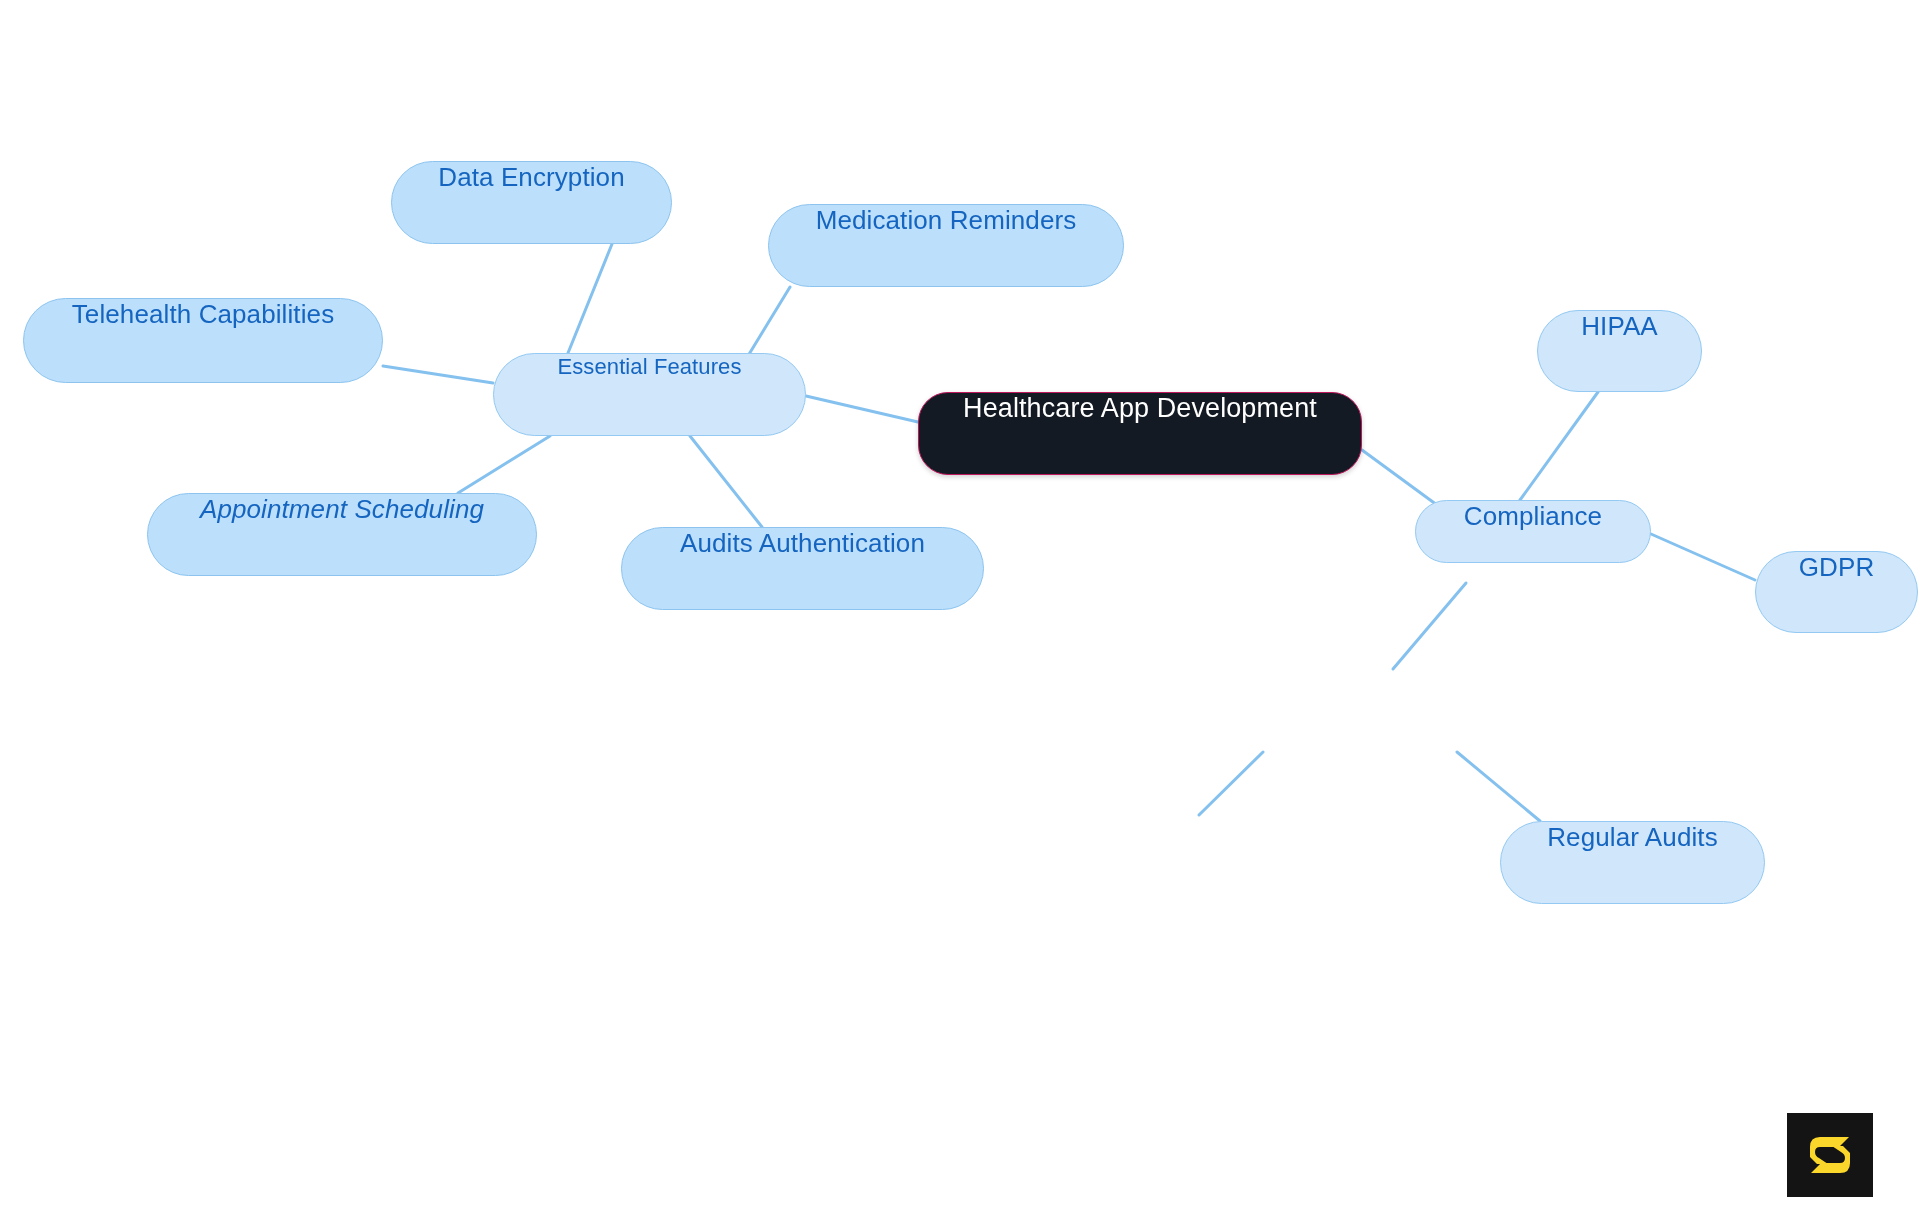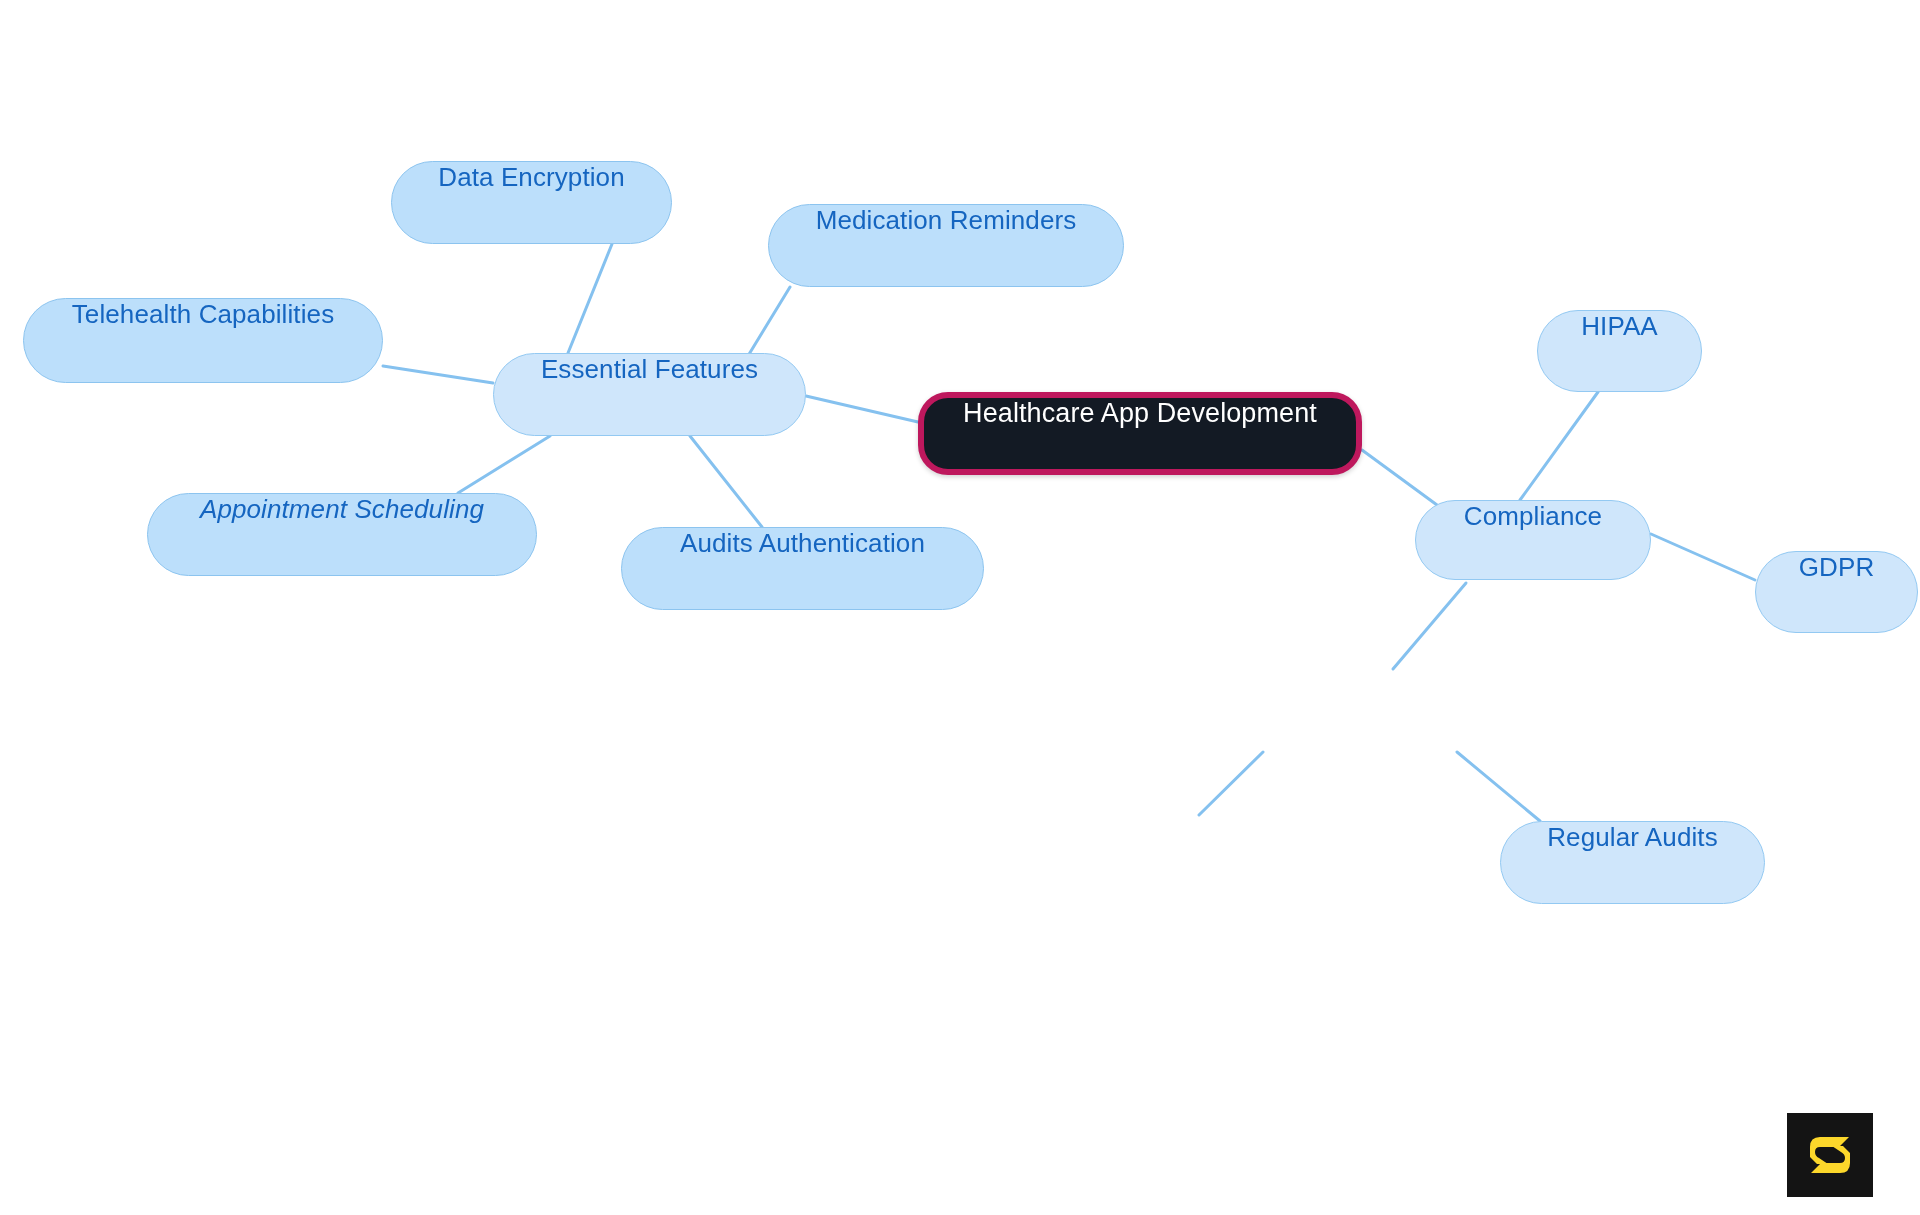--- a/index.html
+++ b/index.html
@@ -33,30 +33,30 @@
     display: flex;
     align-items: flex-start;
     justify-content: center;
     border-radius: 999px;
     white-space: nowrap;
     letter-spacing: 0.1px;
   }
   .node-root {
     background: #131a24;
     color: #ffffff;
-    border: 6px solid #be185d;
+    border: 1px solid #be185d;
     font-size: 27px;
     border-radius: 30px;
     box-shadow: 0 2px 5px rgba(0,0,0,0.18);
   }
   .node-branch {
     background: #cfe6fb;
     color: #1565c0;
     border: 1.6px solid #93c9f2;
-    font-size: 26px;
+    font-size: 22px;
   }
   .node-leaf {
     background: #bcdffb;
     color: #1565c0;
     border: 1.6px solid #8cc4ef;
     font-size: 26px;
   }
   .node-leaf-pale {
     background: #cfe6fb;
     color: #1565c0;
@@ -112,21 +112,21 @@
   </div>
 
   <div class="node node-leaf" style="left: 147px; top: 493px; width: 390px; height: 83px; font-style: italic;">
     <span>Appointment Scheduling</span>
   </div>
 
   <div class="node node-leaf" style="left: 621px; top: 527px; width: 363px; height: 83px;">
     <span>Audits Authentication</span>
   </div>
 
-  <div class="node node-leaf-pale" style="left: 1415px; top: 500px; width: 236px; height: 80px;">
+  <div class="node node-leaf-pale" style="left: 1415px; top: 500px; width: 236px; height: 63px;">
     <span>Compliance</span>
   </div>
 
   <div class="node node-leaf-pale" style="left: 1537px; top: 310px; width: 165px; height: 82px;">
     <span>HIPAA</span>
   </div>
 
   <div class="node node-leaf-pale" style="left: 1755px; top: 551px; width: 163px; height: 82px;">
     <span>GDPR</span>
   </div>

